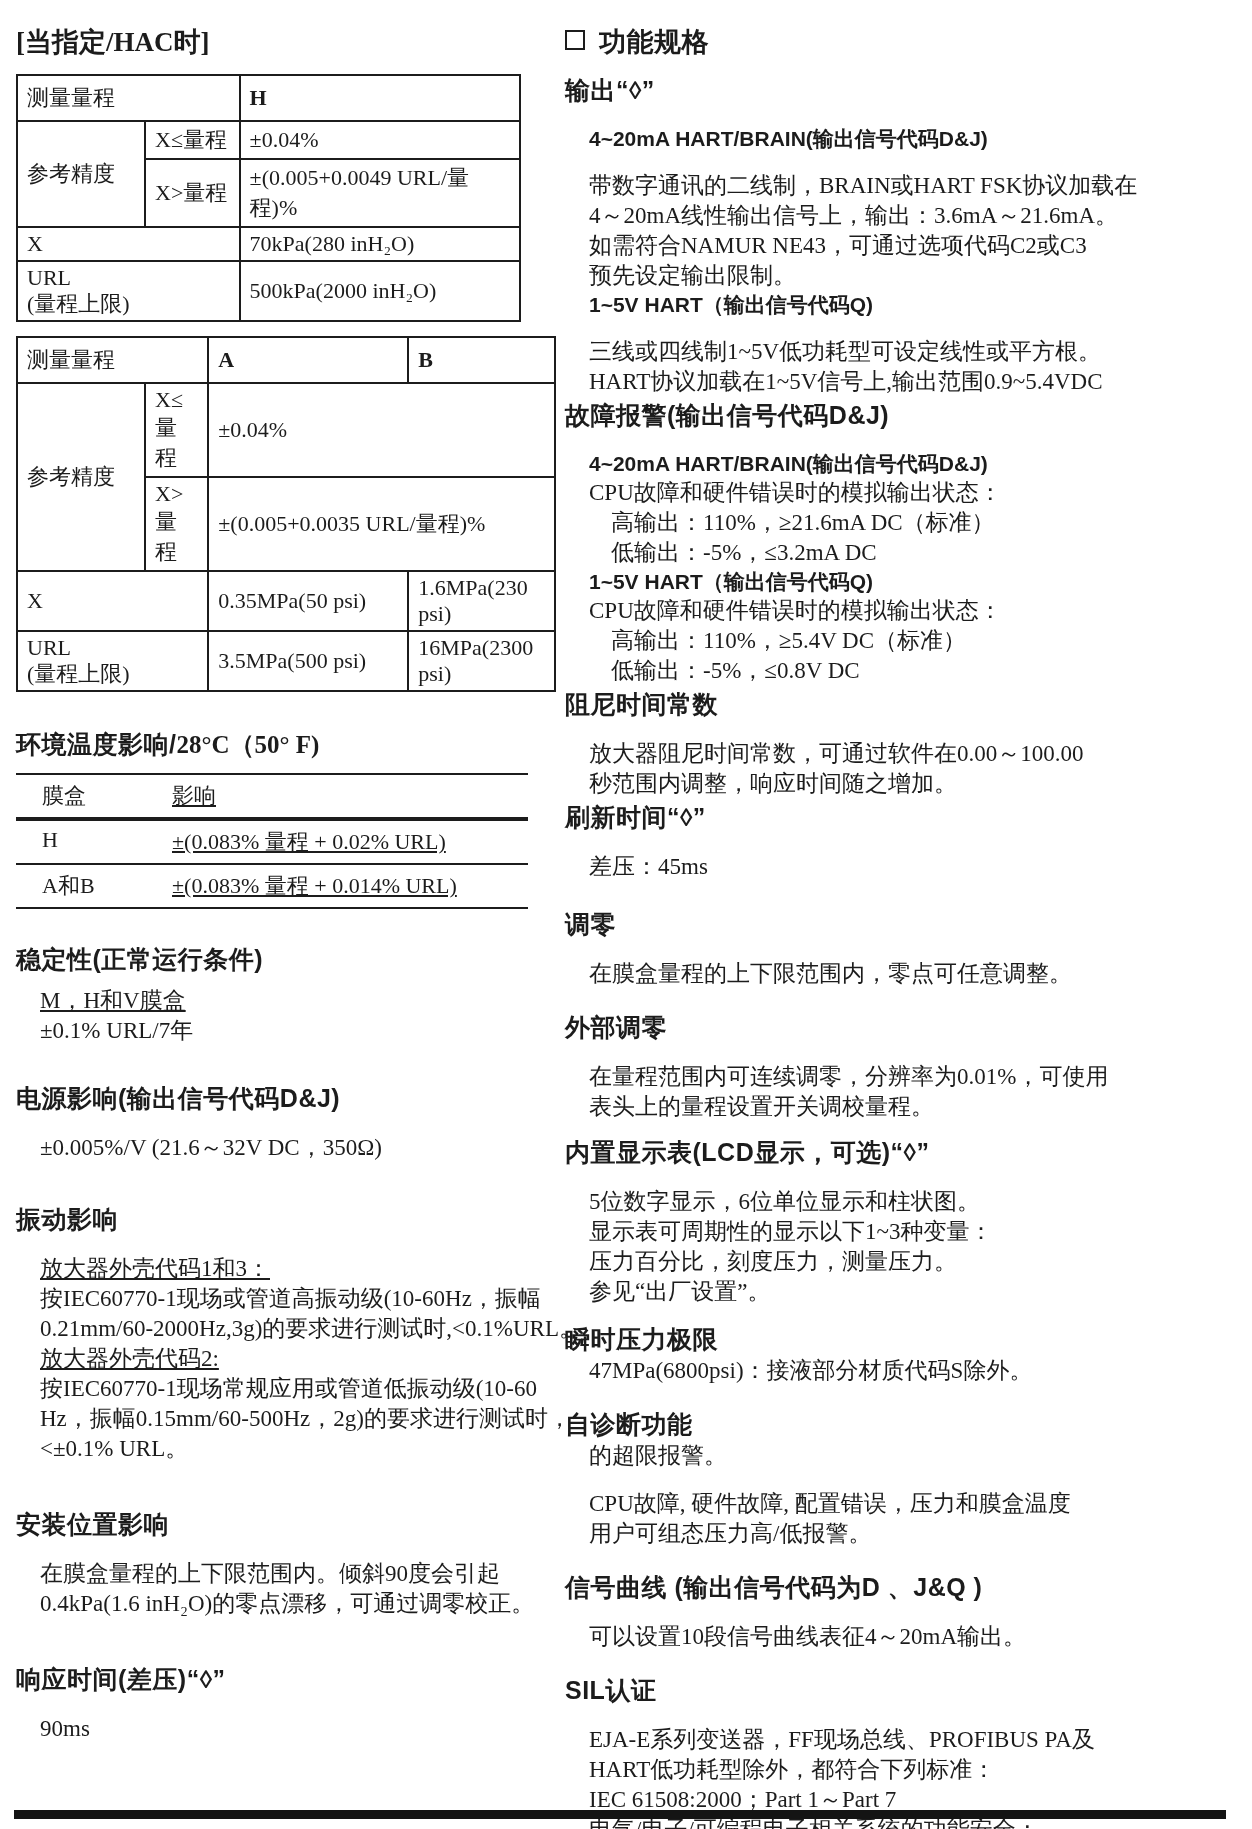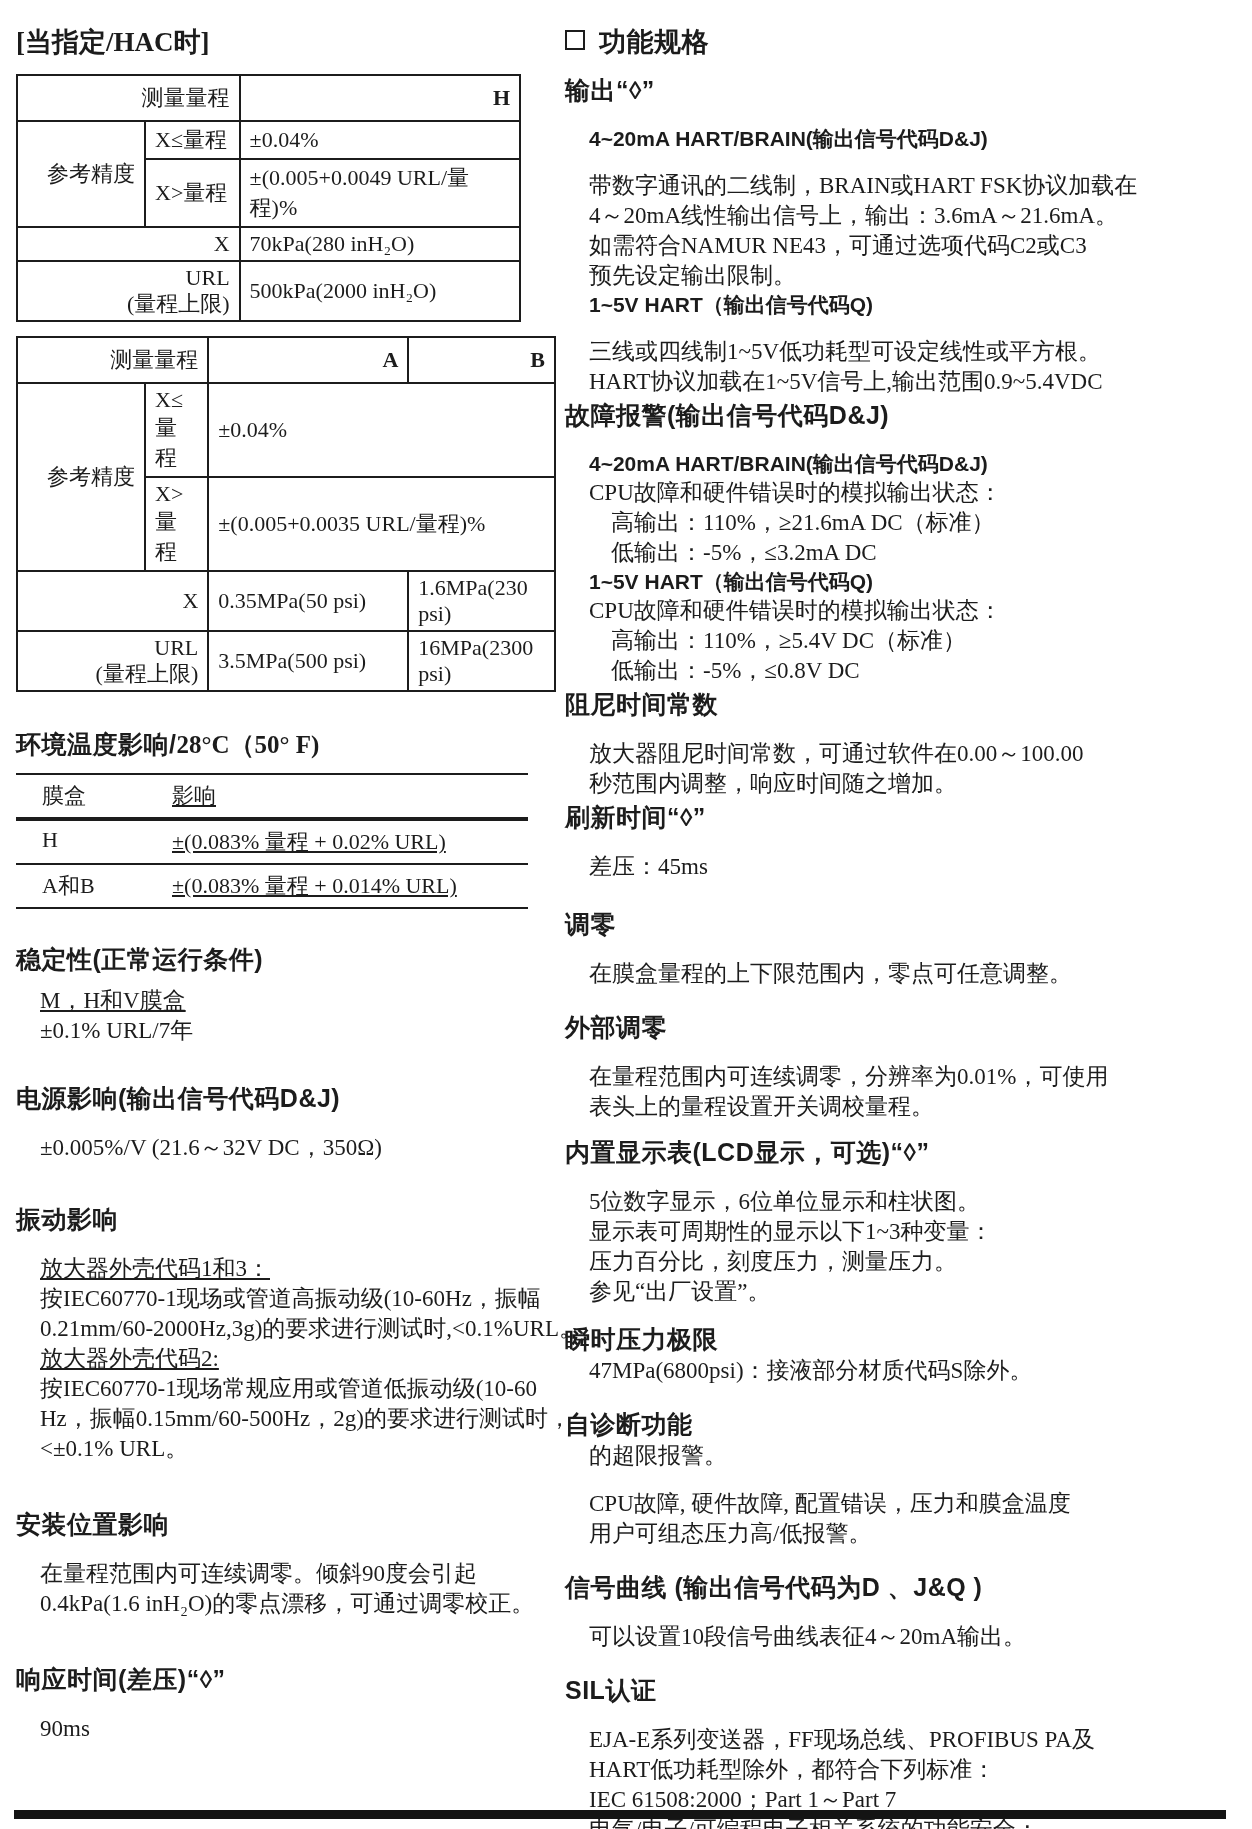--- a/index.html
+++ b/index.html
@@ -12,21 +12,21 @@
   .h1{font-family:"Liberation Sans",sans-serif;font-weight:bold;font-size:25px;letter-spacing:.5px;}
   .h1 .serifpart{font-family:"Liberation Serif",serif;letter-spacing:0;}
   .subhead{font-family:"Liberation Sans",sans-serif;font-weight:bold;font-size:21px;letter-spacing:0;}
   .body{font-family:"Liberation Serif",serif;font-size:23px;line-height:30px;white-space:nowrap;}
   .ind{margin-left:24px;}
   .ind2{margin-left:46px;}
   .u{text-decoration:underline;}
 
   table.spec{border-collapse:collapse;font-family:"Liberation Serif",serif;font-size:22px;margin-top:14px;}
   table.spec td{border:2px solid #1c1c1c;padding:3px 9px;vertical-align:middle;}
-  .tc{text-align:right;}
+  .tc{text-align:left;}
   .cell-tall{height:50px;line-height:26px;}
 
   .open-table{font-family:"Liberation Serif",serif;font-size:22px;margin-top:12px;width:512px;}
   .ot-row{display:flex;padding:6px 0 6px 26px;}
   .ot-c1{width:130px;}
   .ot-c2{flex:1;text-decoration:underline;}
   .rule-thin{border-top:2px solid #1c1c1c;}
   .rule-thick{border-top:4px solid #1c1c1c;}
 
   .sq{display:inline-block;width:16px;height:16px;border:2px solid #1c1c1c;margin-right:14px;position:relative;top:-1px;}
@@ -135,21 +135,21 @@
     <div class="h1 mt40">振动影响</div>
     <div class="body ind u mt6">放大器外壳代码1和3：</div>
     <div class="body ind">按IEC60770-1现场或管道高振动级(10-60Hz，振幅</div>
     <div class="body ind">0.21mm/60-2000Hz,3g)的要求进行测试时,&lt;0.1%URL。</div>
     <div class="body ind u">放大器外壳代码2:</div>
     <div class="body ind">按IEC60770-1现场常规应用或管道低振动级(10-60</div>
     <div class="body ind">Hz，振幅0.15mm/60-500Hz，2g)的要求进行测试时，</div>
     <div class="body ind">&lt;±0.1% URL。</div>
 
     <div class="h1 mt44">安装位置影响</div>
-    <div class="body ind mt6">在量程范围内可连续调零。倾斜90度会引起</div>
+    <div class="body ind mt6">在膜盒量程的上下限范围内。倾斜90度会引起</div>
     <div class="body ind">0.4kPa(1.6 inH₂O)的零点漂移，可通过调零校正。</div>
 
     <div class="h1 mt44">响应时间(差压)“◊”</div>
     <div class="body ind mt6">90ms</div>
 
   </div>
 
   <div class="col col-right">
 
     <div class="h1" style="font-size:27px;"><span class="sq"></span><span>功能规格</span></div>

